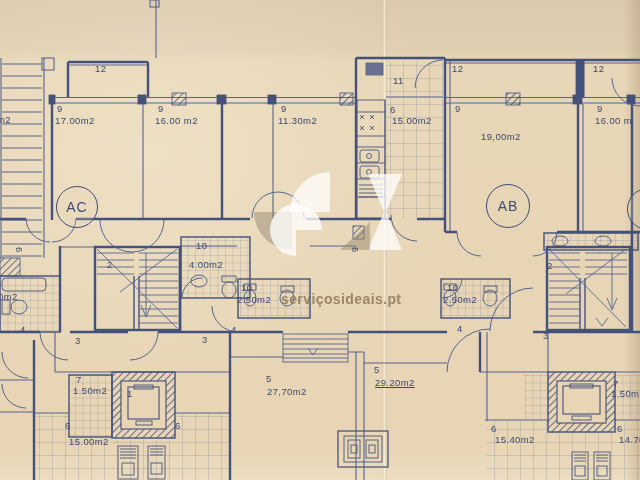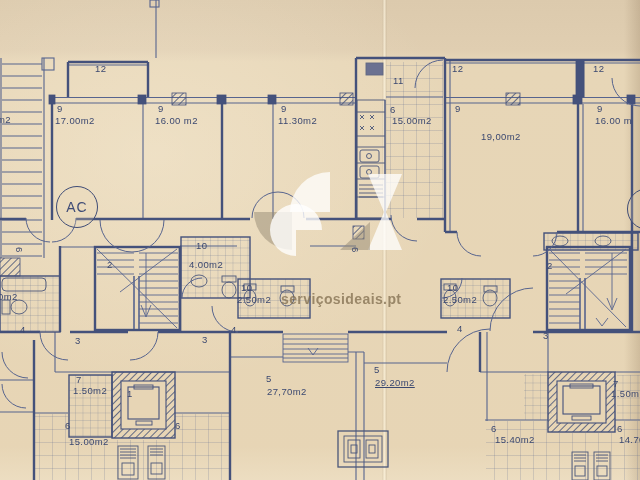--- a/index.html
+++ b/index.html
@@ -270,19 +270,22 @@
       <div class="lbl" style="left: 495px; top: 435px;">15.40m2</div>
       <div class="lbl" style="left: 613px; top: 379px;">7</div>
       <div class="lbl" style="left: 611px; top: 389px;">1.50m</div>
       <div class="lbl" style="left: 617px; top: 424px;">6</div>
       <div class="lbl" style="left: 619px; top: 435px;">14.70</div>
     </div>
 
   <div class="badge" style="left:56px;top:186px;width:40px;height:40px">
     <span>AC</span>
   </div>
+  <div class="badge" style="left:486px;top:184px;width:42px;height:42px">
+    <span>AB</span>
+  </div>
   <div class="badge" style="left:627px;top:188px;width:40px;height:40px">
     
   </div>
 
   <div class="wm-site">serviçosideais.pt</div>
 
 </div>
 
 </body></html>

